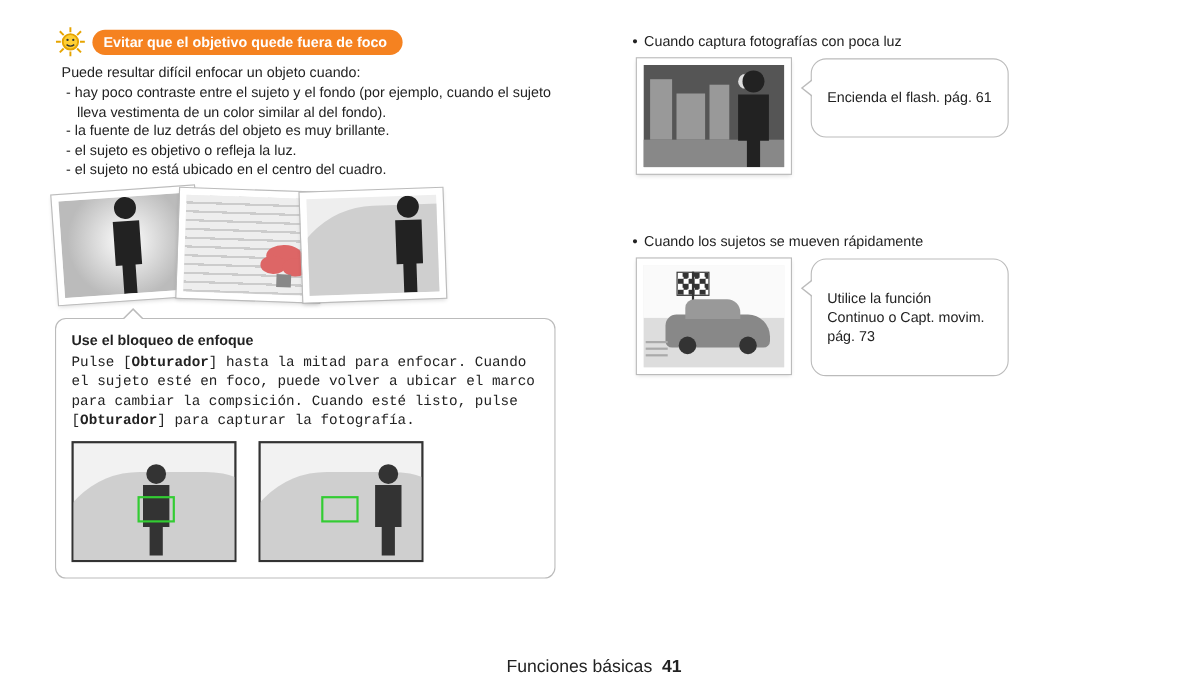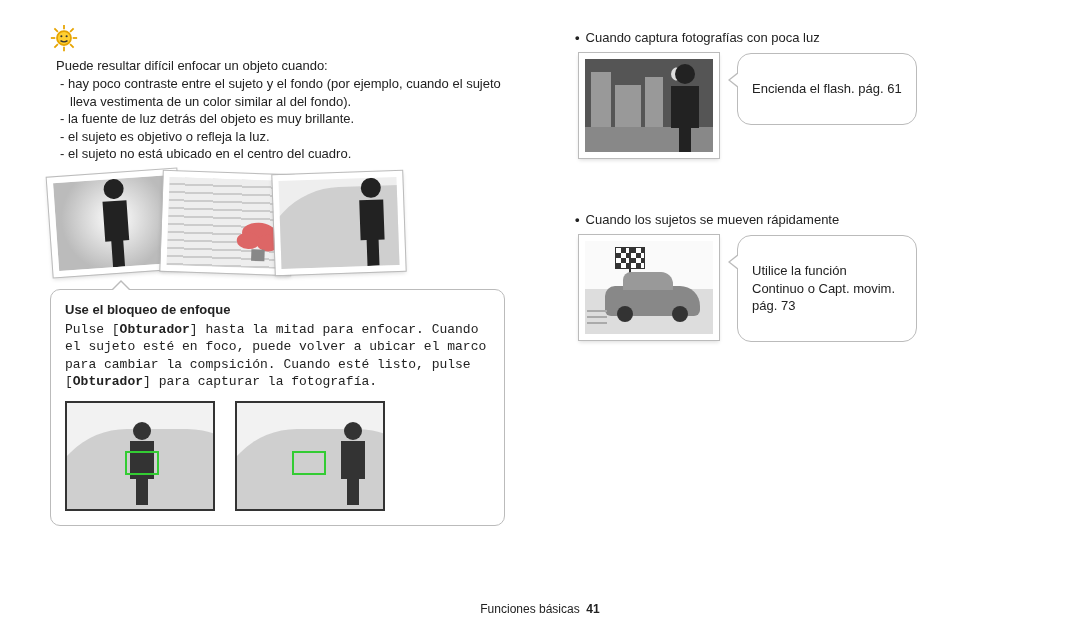--- a/index.html
+++ b/index.html
@@ -151,21 +151,21 @@
     left:-8px; top:19px;
     width:0;height:0;
     border-top:7px solid transparent;
     border-bottom:7px solid transparent;
     border-right:9px solid #fff;
   }
   .footer {
     position:absolute;
     bottom: 14px; left:0; right:0;
     text-align:center;
-    font-size:12px;
+    font-size:16px;
     color:#222;
   }
   .footer .pg{ font-weight:bold; }
   
   .night-sky{ position:absolute; inset:0; background:#555; }
   .night-ground{ position:absolute; bottom:0; left:0; right:0; height:25px; background:#888; }
   .moon{ position:absolute; top:8px; right:28px; width:14px;height:14px; border-radius:50%; background:#ddd; box-shadow: inset -4px 0 0 #555; }
   .bldg{ position:absolute; bottom:25px; background:#999; }
   .car-scene .road{ position:absolute; bottom:0;left:0;right:0;height:45px;background:#ddd; }
   .car-scene .flag{ position:absolute; top:6px; left:30px; width:30px;height:22px;
@@ -193,20 +193,21 @@
               <line x1="5" y1="5" x2="9" y2="9"></line>
               <line x1="23" y1="23" x2="27" y2="27"></line>
               <line x1="27" y1="5" x2="23" y2="9"></line>
               <line x1="9" y1="23" x2="5" y2="27"></line>
             </g>
             <circle cx="13" cy="14" r="1.2" fill="#333"></circle>
             <circle cx="19" cy="14" r="1.2" fill="#333"></circle>
             <path d="M12 19 q4 3 8 0" stroke="#333" stroke-width="1.5" fill="none"></path>
           </svg>
       </span>
+      <span class="title-pill">Evitar que el objetivo quede fuera de foco</span>
     </div>
 
     <p class="intro">Puede resultar difícil enfocar un objeto cuando:</p>
     <div class="bullets">
       <div class="dash">hay poco contraste entre el sujeto y el fondo (por ejemplo, cuando el sujeto lleva vestimenta de un color similar al del fondo).</div>
       <div class="dash">la fuente de luz detrás del objeto es muy brillante.</div>
       <div class="dash">el sujeto es objetivo o refleja la luz.</div>
       <div class="dash">el sujeto no está ubicado en el centro del cuadro.</div>
     </div>
 

